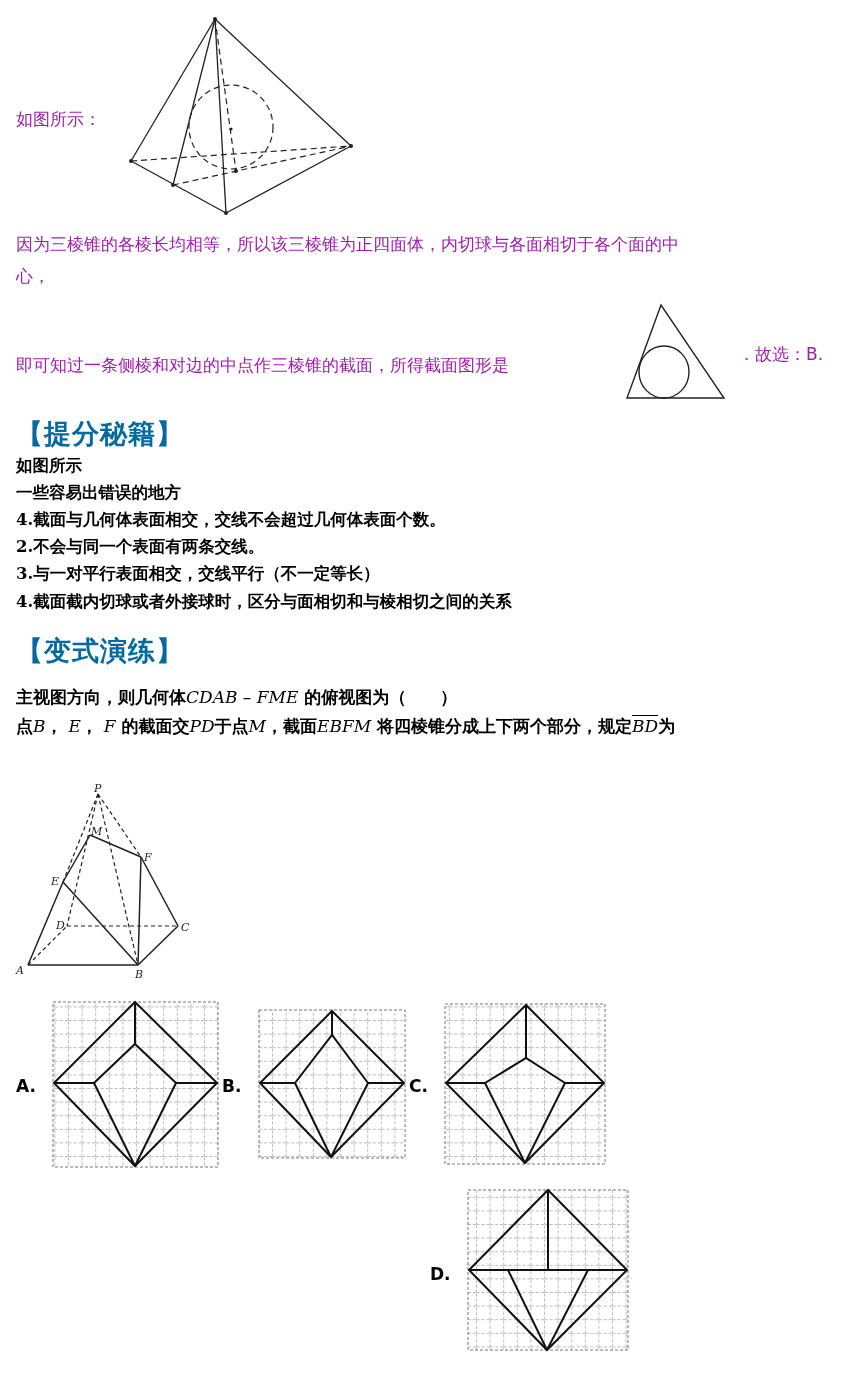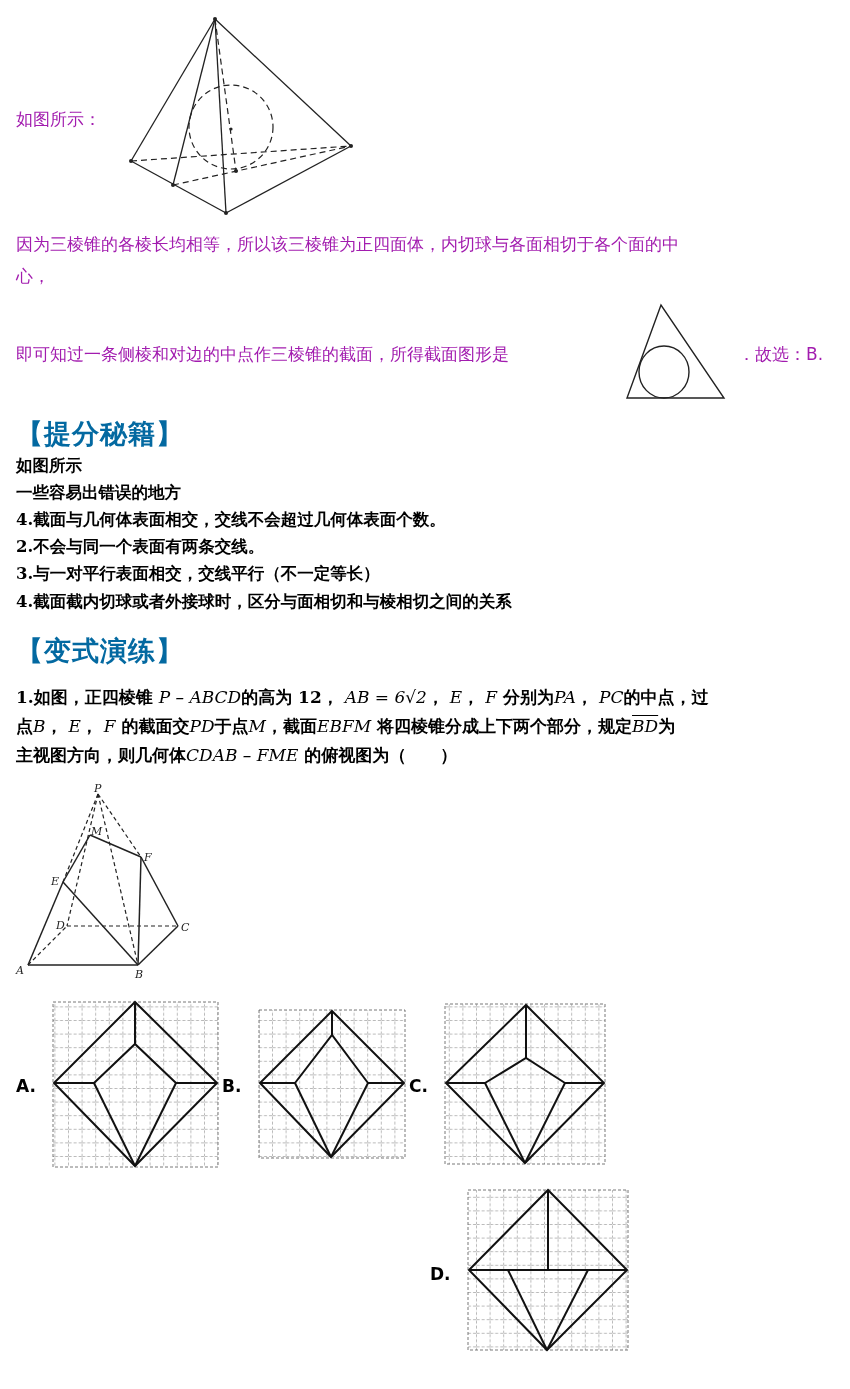--- a/index.html
+++ b/index.html
@@ -40,21 +40,21 @@
     <circle cx="351" cy="146" r="2"></circle>
       <circle cx="226" cy="213" r="2"></circle>
     <circle cx="173" cy="185" r="2"></circle>
       <circle cx="236" cy="171" r="2"></circle>
     <circle cx="231" cy="129" r="1.6"></circle>
   </g>
 </svg>
 
 <div class="abs red" style="left:16px; top:233px;">因为三棱锥的各棱长均相等，所以该三棱锥为正四面体，内切球与各面相切于各个面的中</div>
 <div class="abs red" style="left:16px; top:265px;">心，</div>
-<div class="abs red" style="left:16px; top:343px;">即可知过一条侧棱和对边的中点作三棱锥的截面，所得截面图形是</div>
+<div class="abs red" style="left:16px; top:354px;">即可知过一条侧棱和对边的中点作三棱锥的截面，所得截面图形是</div>
 
 <svg style="left:0; top:0;" width="850" height="410">
   <g stroke="#222" stroke-width="1.4" fill="none">
     <polygon points="661,305 627,398 724,398"></polygon>
     <ellipse cx="664" cy="372" rx="25" ry="26"></ellipse>
   </g>
 </svg>
 
 <div class="abs red" style="left:738px; top:343px;">．故选：B.</div>
 
@@ -63,38 +63,29 @@
 <div class="abs bold-line" style="left:16px; top:482px;">一些容易出错误的地方</div>
 <div class="abs bold-line" style="left:16px; top:509px;">4.截面与几何体表面相交，交线不会超过几何体表面个数。</div>
 <div class="abs bold-line" style="left:16px; top:536px;">2.不会与同一个表面有两条交线。</div>
 <div class="abs bold-line" style="left:16px; top:563px;">3.与一对平行表面相交，交线平行（不一定等长）</div>
 <div class="abs bold-line" style="left:16px; top:591px;">4.截面截内切球或者外接球时，区分与面相切和与棱相切之间的关系</div>
 
 <div class="abs blue-head" style="left:16px; top:633px;">【变式演练】</div>
 
 <div class="abs q" style="left:16px; top:683px; width:830px;">
   <div>
-    <span>1.</span><span>如图，正四棱锥</span>
-    <i>P – ABCD</i><span>的高为 12，</span>
-    <i>AB = 6√2</i><span>，</span>
-    <i>E</i><span>，</span>
-    <i>F</i>
-    <span>分别为</span><i>PA</i><span>，</span>
-    <i>PC</i><span>的中点，过</span>
+    <span>主视图方向，则几何体</span><i>CDAB – FME</i>
+    <span>的俯视图为（　　）</span>
   </div>
   <div>
     <span>点</span><i>B</i><span>，</span>
     <i>E</i><span>，</span>
     <i>F</i>
     <span>的截面交</span><i>PD</i><span>于点</span><i>M</i><span>，截面</span><i>EBFM</i>
     <span>将四棱锥分成上下两个部分，规定</span><i style="text-decoration:overline;">BD</i><span>为</span>
-  </div>
-  <div>
-    <span>主视图方向，则几何体</span><i>CDAB – FME</i>
-    <span>的俯视图为（　　）</span>
   </div>
 </div>
 
 <svg style="left:0; top:0;" width="220" height="990">
   <g stroke="#222" stroke-width="1.5" fill="none">
     <line x1="28" y1="965" x2="138" y2="965"></line>
     <line x1="138" y1="965" x2="178" y2="926"></line>
     <line x1="28" y1="965" x2="63" y2="882"></line>
     <line x1="63" y1="882" x2="138" y2="965"></line>
     <line x1="63" y1="882" x2="90" y2="835"></line>

